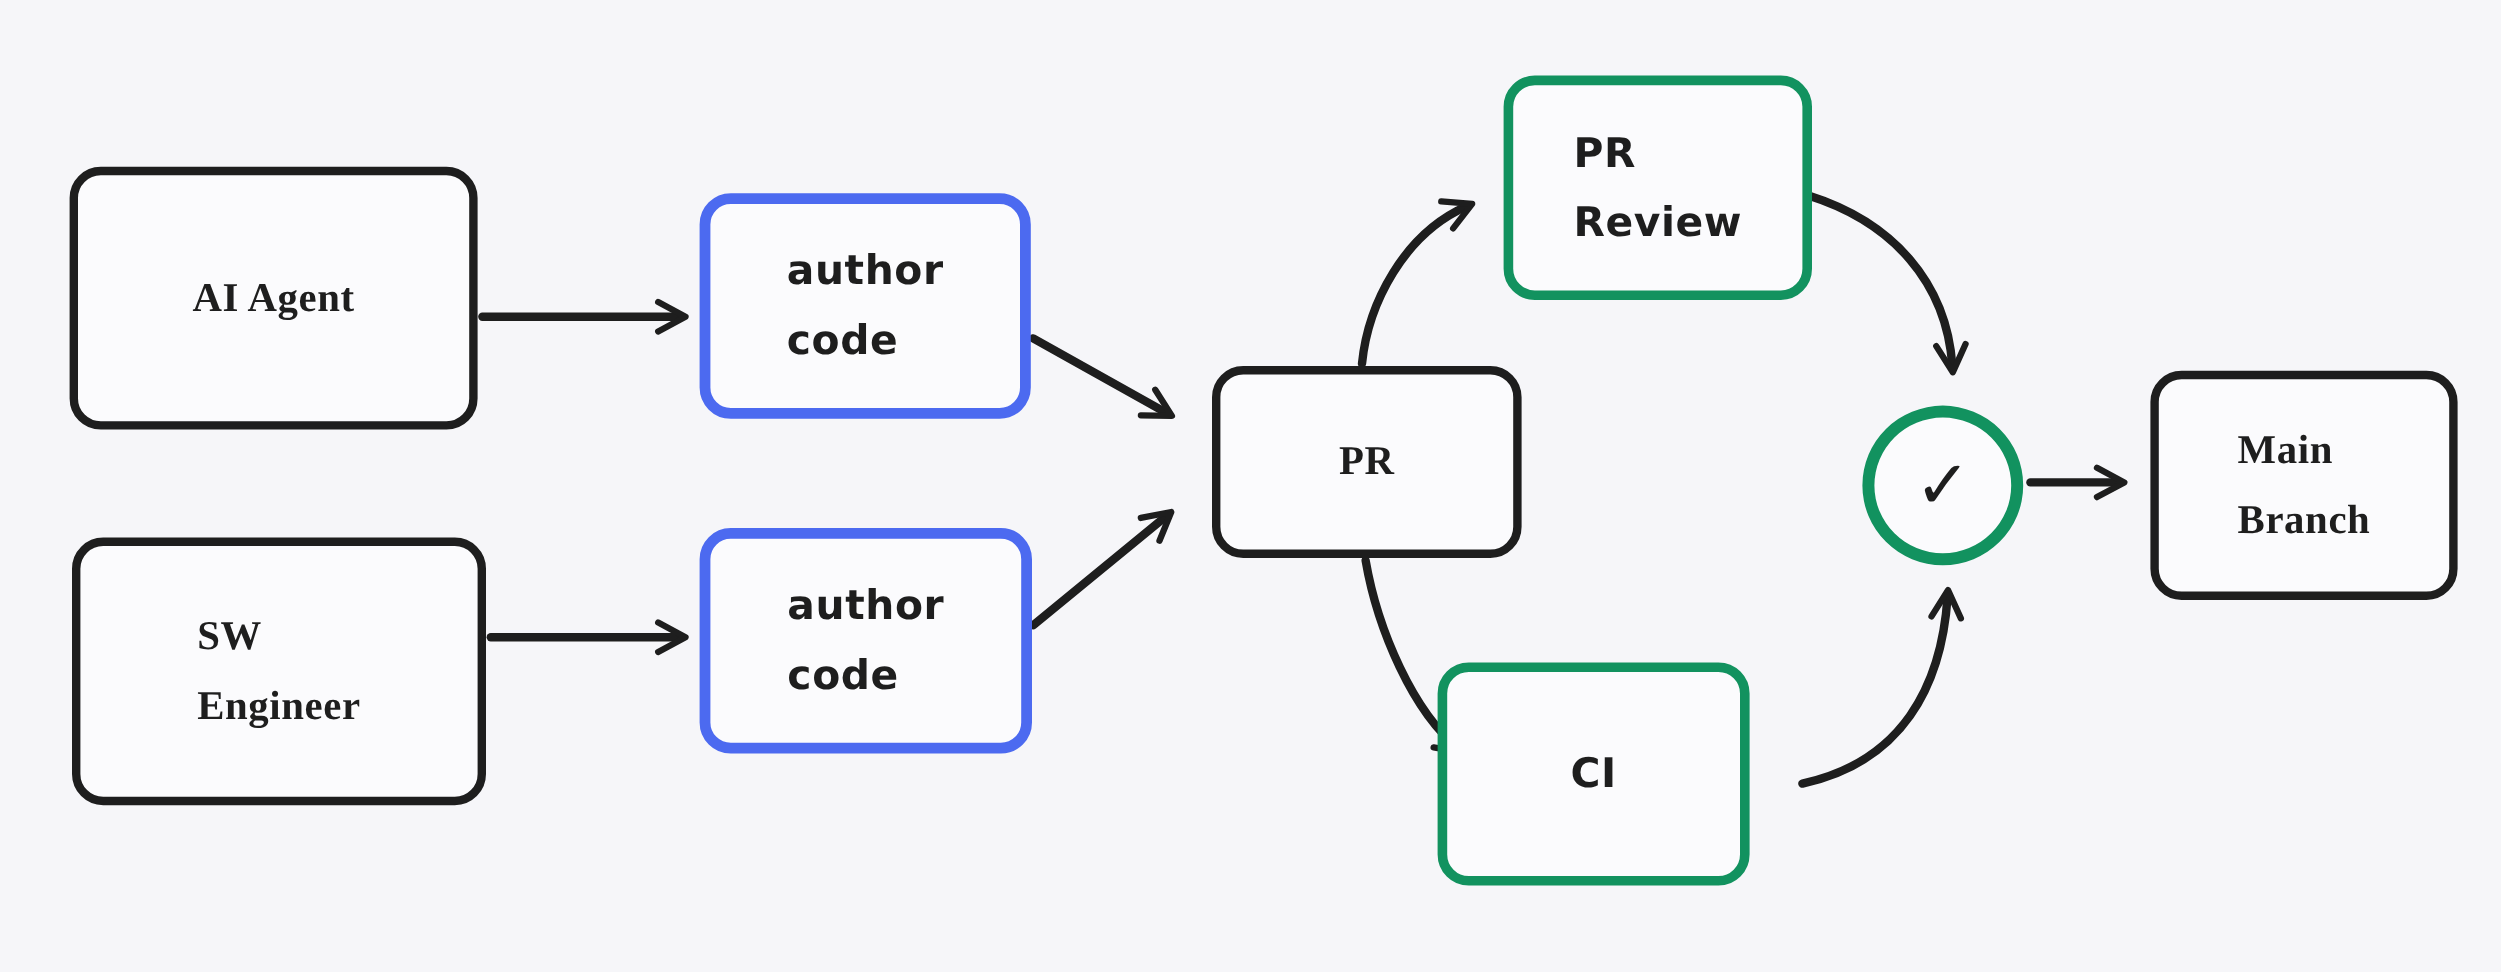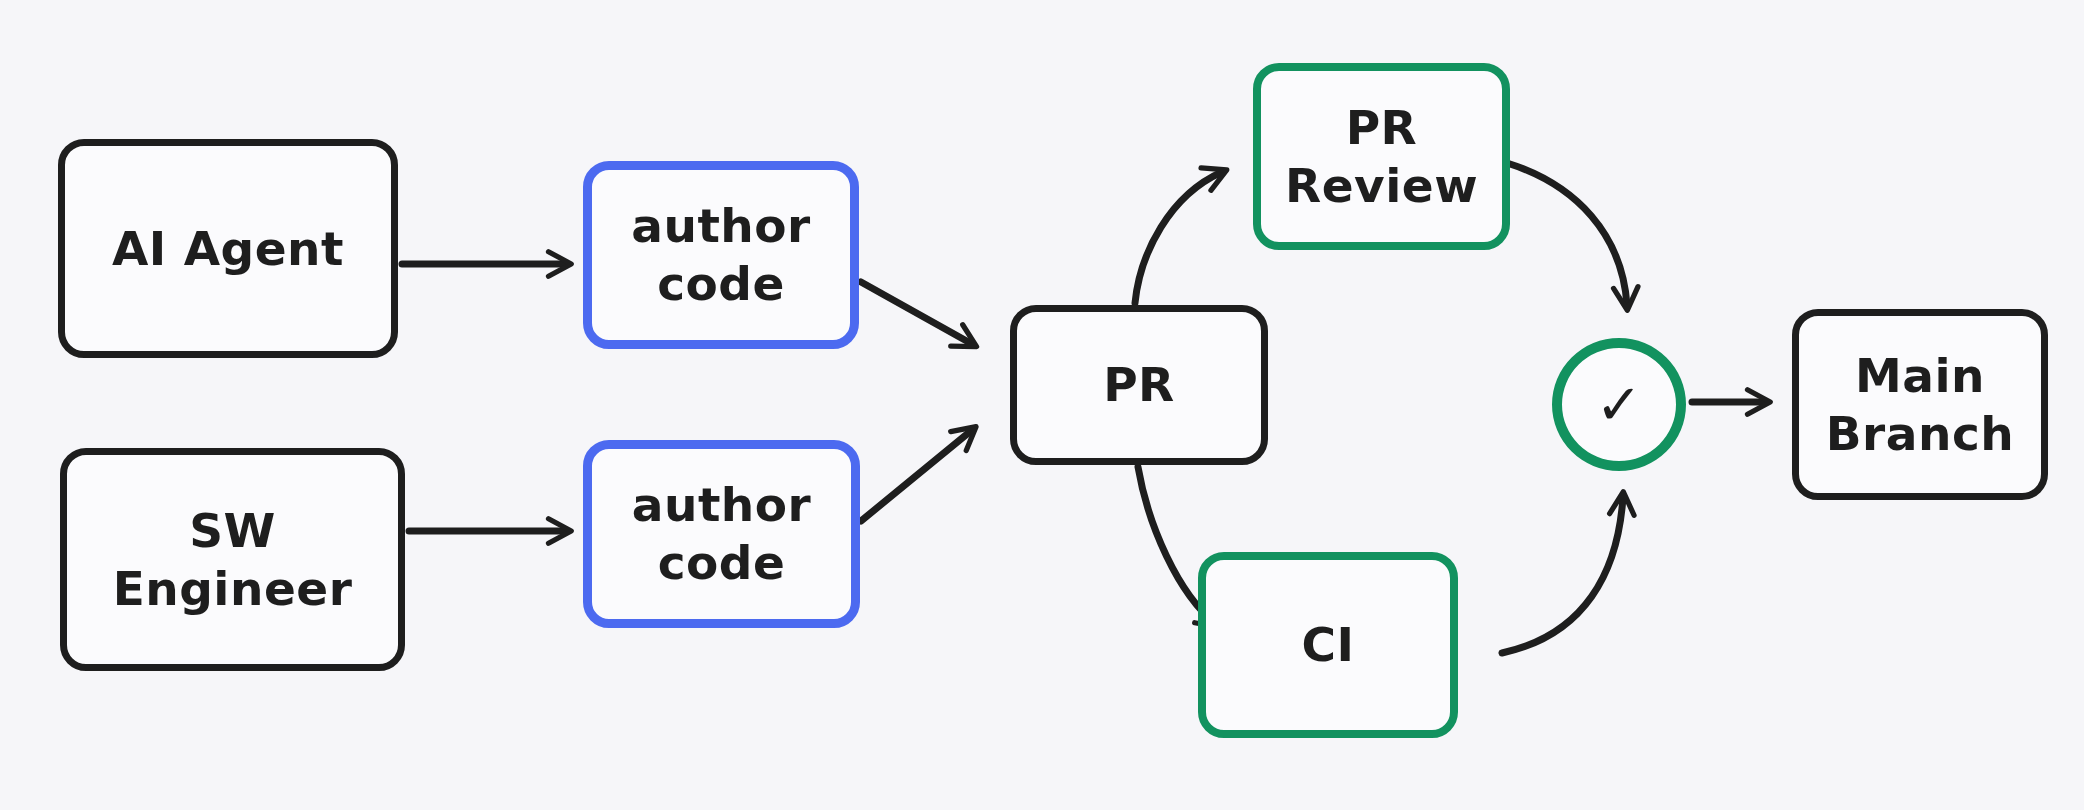--- a/index.html
+++ b/index.html
@@ -13,28 +13,27 @@
   }
   .node {
     position: absolute;
     box-sizing: border-box;
     background: var(--fill, #fbfbfd);
     color: var(--stroke, #1e1e1e);
     border-radius: 26px;
     display: flex;
     align-items: center;
     justify-content: center;
-    text-align: center;
     font-weight: bold;
-    font-size: 47px;
+    font-size: 34px;
     line-height: 58px;
     letter-spacing: 0.5px;
     white-space: pre-line;
   }
-  .stroke-dark  { border: 7px solid var(--stroke, #1e1e1e); }
+  .stroke-dark  { border: 7px solid var(--stroke, #1e1e1e); font-family: Liberation Serif, serif; }
   .stroke-blue  { border: 9px solid var(--blue, #4c6af0); }
   .stroke-green { border: 8px solid var(--green, #12925f); }
   .check-circle {
     position: absolute;
     box-sizing: border-box;
     background: var(--fill, #fbfbfd);
     border: 10px solid var(--green, #12925f);
     border-radius: 50%;
     display: flex;
     align-items: center;

